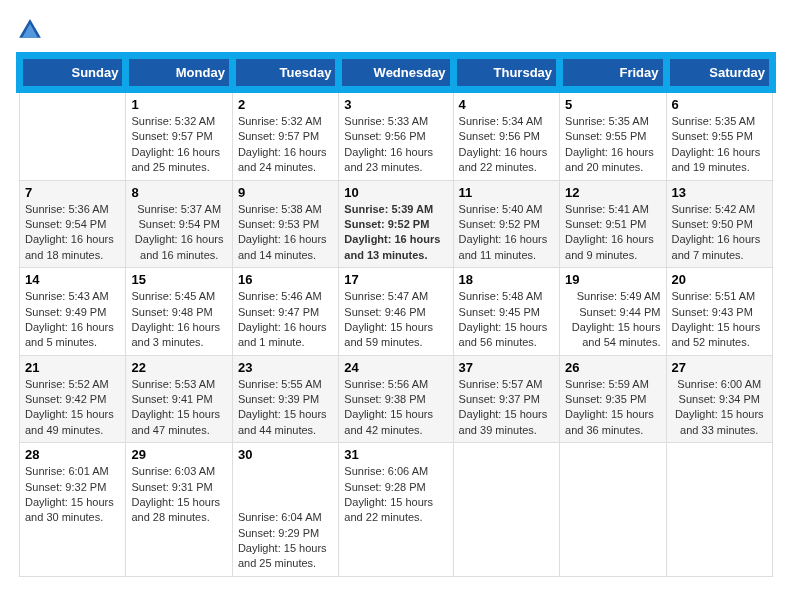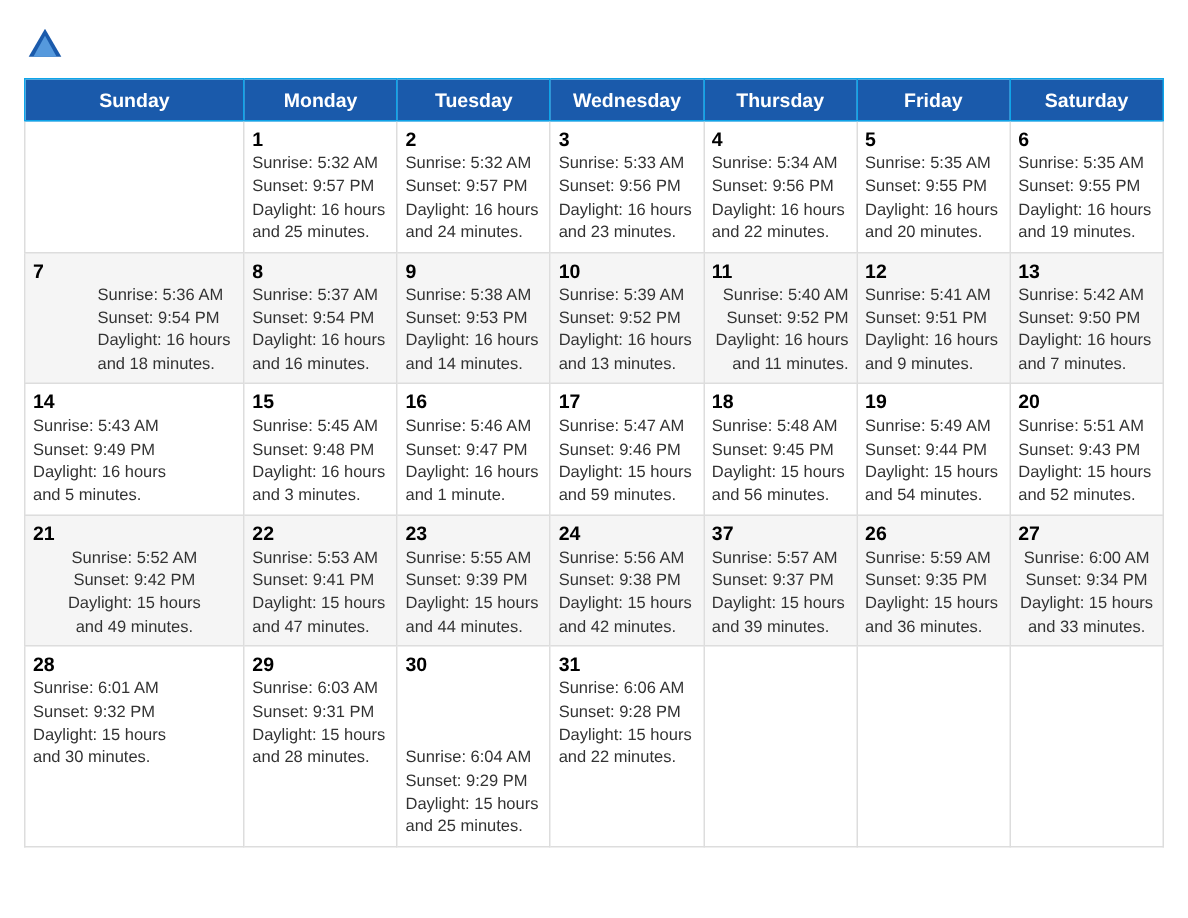--- a/index.html
+++ b/index.html
@@ -50,24 +50,24 @@
     }
     table {
       width: 100%;
       border-collapse: collapse;
       font-size: 11px;
     }
     thead tr th {
       background-color: #1a5aab;
       color: #fff;
       padding: 6px 4px;
-      text-align: center;
+      text-align: right;
       font-size: 13px;
       font-weight: bold;
-      border: 1px solid #0ea5e9;
+      border: 7px solid #0ea5e9;
     }
     tbody tr td {
       border: 1px solid #ddd;
       padding: 4px 5px;
       vertical-align: top;
       min-height: 70px;
       height: 80px;
     }
     tbody tr:nth-child(odd) td {
       background-color: #fff;
@@ -163,49 +163,49 @@
           <span class="day-num">6</span>
           <div class="day-info" style="white-space: pre-line;">Sunrise: 5:35 AM
 Sunset: 9:55 PM
 Daylight: 16 hours
 and 19 minutes.</div>
         </td>
       </tr>
       <tr>
         <td>
           <span class="day-num">7</span>
-          <div class="day-info" style="white-space: pre-line; margin-left: 43px;">Sunrise: 5:36 AM
+          <div class="day-info" style="white-space: pre-line;">Sunrise: 5:36 AM
 Sunset: 9:54 PM
 Daylight: 16 hours
 and 18 minutes.</div>
         </td>
         <td>
           <span class="day-num">8</span>
-          <div class="day-info" style="white-space: pre-line;">Sunrise: 5:37 AM
+          <div class="day-info" style="white-space: pre-line; text-align: center;">Sunrise: 5:37 AM
 Sunset: 9:54 PM
 Daylight: 16 hours
 and 16 minutes.</div>
         </td>
         <td>
           <span class="day-num">9</span>
           <div class="day-info" style="white-space: pre-line;">Sunrise: 5:38 AM
 Sunset: 9:53 PM
 Daylight: 16 hours
 and 14 minutes.</div>
         </td>
         <td>
           <span class="day-num">10</span>
-          <div class="day-info" style="white-space: pre-line;">Sunrise: 5:39 AM
+          <div class="day-info" style="white-space: pre-line; font-weight: bold;">Sunrise: 5:39 AM
 Sunset: 9:52 PM
 Daylight: 16 hours
 and 13 minutes.</div>
         </td>
         <td>
           <span class="day-num">11</span>
-          <div class="day-info" style="white-space: pre-line; text-align: right;">Sunrise: 5:40 AM
+          <div class="day-info" style="white-space: pre-line;">Sunrise: 5:40 AM
 Sunset: 9:52 PM
 Daylight: 16 hours
 and 11 minutes.</div>
         </td>
         <td>
           <span class="day-num">12</span>
           <div class="day-info" style="white-space: pre-line;">Sunrise: 5:41 AM
 Sunset: 9:51 PM
 Daylight: 16 hours
 and 9 minutes.</div>
@@ -249,37 +249,37 @@
         </td>
         <td>
           <span class="day-num">18</span>
           <div class="day-info" style="white-space: pre-line;">Sunrise: 5:48 AM
 Sunset: 9:45 PM
 Daylight: 15 hours
 and 56 minutes.</div>
         </td>
         <td>
           <span class="day-num">19</span>
-          <div class="day-info" style="white-space: pre-line;">Sunrise: 5:49 AM
+          <div class="day-info" style="white-space: pre-line; text-align: right;">Sunrise: 5:49 AM
 Sunset: 9:44 PM
 Daylight: 15 hours
 and 54 minutes.</div>
         </td>
         <td>
           <span class="day-num">20</span>
           <div class="day-info" style="white-space: pre-line;">Sunrise: 5:51 AM
 Sunset: 9:43 PM
 Daylight: 15 hours
 and 52 minutes.</div>
         </td>
       </tr>
       <tr>
         <td>
           <span class="day-num">21</span>
-          <div class="day-info" style="white-space: pre-line; text-align: center;">Sunrise: 5:52 AM
+          <div class="day-info" style="white-space: pre-line;">Sunrise: 5:52 AM
 Sunset: 9:42 PM
 Daylight: 15 hours
 and 49 minutes.</div>
         </td>
         <td>
           <span class="day-num">22</span>
           <div class="day-info" style="white-space: pre-line;">Sunrise: 5:53 AM
 Sunset: 9:41 PM
 Daylight: 15 hours
 and 47 minutes.</div>

